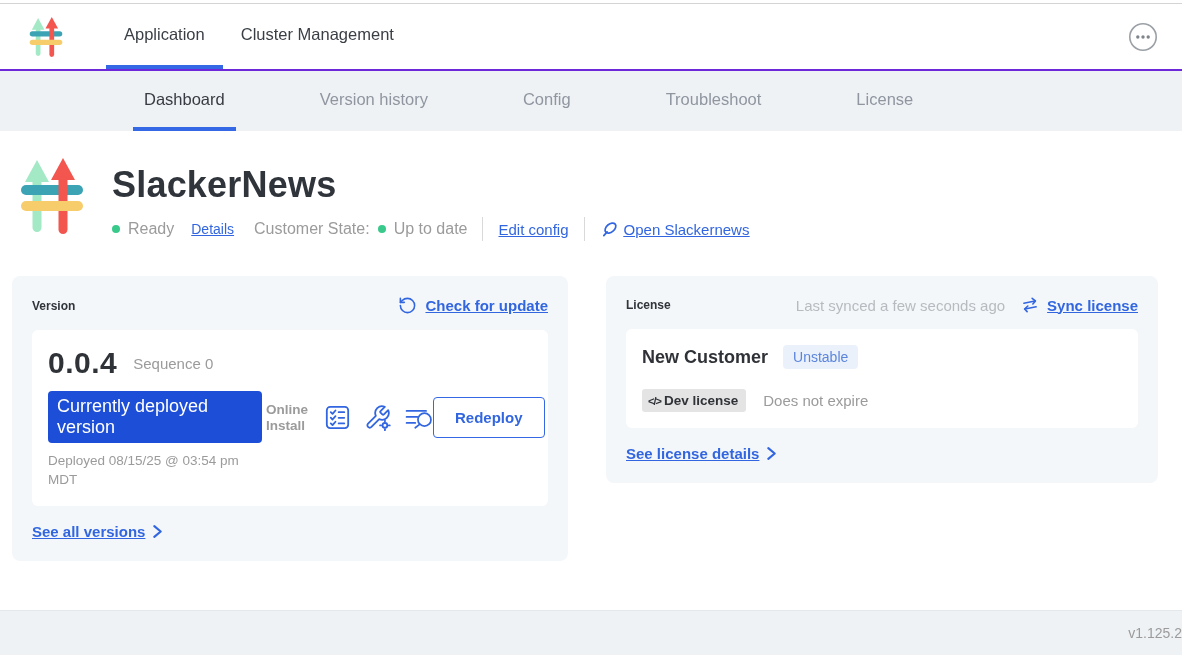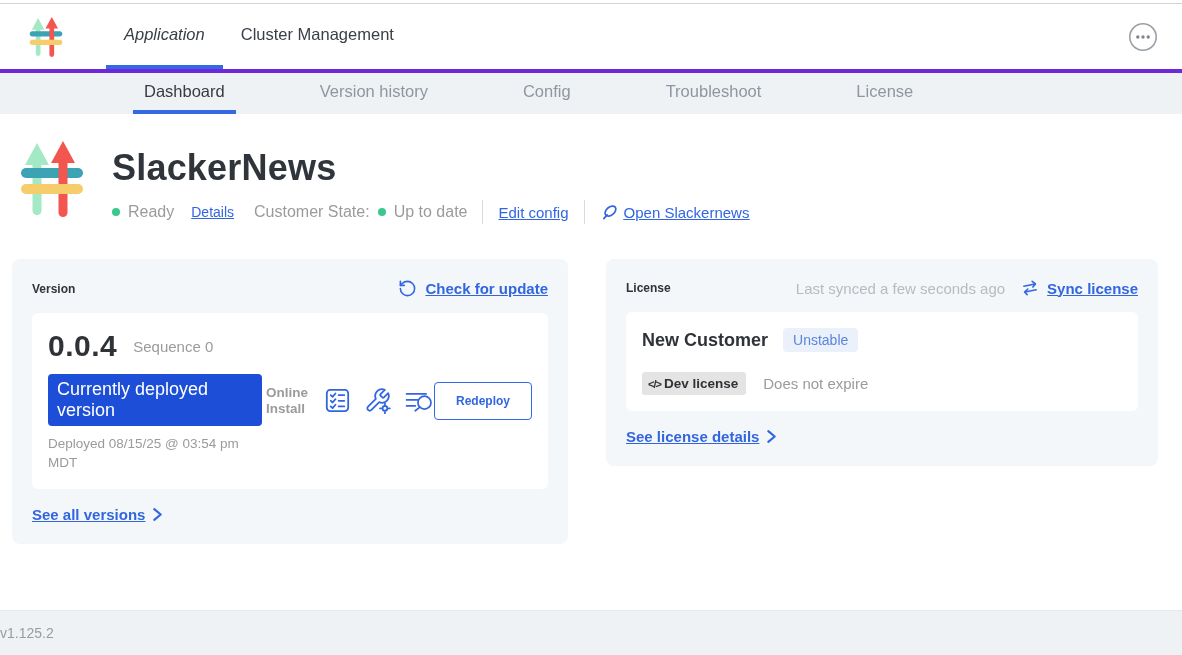--- a/index.html
+++ b/index.html
@@ -17,26 +17,26 @@
   .app-header {
     height: 65px; background: #fff; display: flex; align-items: stretch;
     padding: 0 24px 0 28px; flex: 0 0 auto;
   }
   .logo-small { align-self: center; display: inline-flex; }
   .header-tabs { display: flex; margin-left: 42px; }
   .header-tab {
     display: flex; align-items: center; padding: 0 18px; cursor: pointer;
     font-size: 16.5px; color: #3A3F46; border-bottom: 4px solid transparent;
   }
-  .header-tab.active { border-bottom-color: #3568E4; font-style: italic; }
+  .header-tab.active { border-bottom-color: #3568E4; }
   .menu-btn { margin-left: auto; align-self: center; background: none; border: none; cursor: pointer; display: inline-flex; }
 
   
   .subnav {
-    height: 45px; background: #EFF2F5; border-top: 4px solid #6d28d9;
+    height: 62px; background: #EFF2F5; border-top: 2px solid #6d28d9;
     display: flex; align-items: stretch; padding-left: 133px; column-gap: 73px; flex: 0 0 auto;
   }
   .subnav-item {
     display: flex; align-items: center; font-size: 16.5px; color: #8F96A0;
     border-bottom: 4px solid transparent; padding: 0 11px; cursor: pointer;
   }
   .subnav-item.active { color: #383C42; border-bottom-color: #3568E4; }
 
   
   main { flex: 1 1 auto; background: #fff; }
@@ -76,39 +76,39 @@
   .v-seq { font-size: 15px; color: #9B9B9B; margin-left: 16px; }
   .v-badge { display: inline-block; margin-top: 11px; background: #1d4ed8; color: #fff;
              font-size: 18px; padding: 5px 9px; border-radius: 4px; }
   .v-date { margin-top: 9px; font-size: 13.5px; color: #9B9B9B; max-width: 205px; line-height: 1.4; }
   .v-right { flex: 1 1 auto; display: flex; align-items: center; margin-left: 4px; }
   .v-install { font-size: 13.5px; font-weight: bold; color: #9B9B9B; width: 50px; line-height: 1.2; flex: 0 0 auto; }
   .v-icons { display: flex; align-items: center; gap: 13px; margin-left: 8px; }
   .icon { display: inline-flex; }
   .icon.clickable { cursor: pointer; }
   .redeploy { margin-left: auto; background: #fff; border: 1px solid #3568E4; color: #3266E0;
-              font-family: "Liberation Sans", sans-serif; font-weight: bold; font-size: 12px;
+              font-family: "Liberation Sans", sans-serif; font-weight: bold; font-size: 15px;
               padding: 11px 21px; border-radius: 4px; cursor: pointer; }
   .card-foot-link { display: inline-flex; align-items: center; gap: 7px; margin-top: 17px;
                     font-size: 15px; font-weight: bold; color: #3266E0; cursor: pointer; }
   .card-foot-link .underl { text-decoration: underline; }
 
   .l-row1 { display: flex; align-items: center; }
   .customer-name { font-size: 18px; font-weight: bold; color: #2F3237; }
   .channel-badge { margin-left: 15px; background: #EBF1FA; color: #5B85DC; font-size: 14px;
                    padding: 4px 10px; border-radius: 4px; }
   .l-row2 { display: flex; align-items: center; margin-top: 20px; }
   .dev-badge { background: #E4E4E4; color: #2F3237; font-size: 13.5px; font-weight: bold;
                padding: 4px 8px 4px 6px; border-radius: 3px; display: inline-flex; align-items: center; gap: 3px; }
   .code-glyph { font-size: 11px; font-weight: bold; letter-spacing: -1px; }
   .expiry { font-size: 15px; color: #9B9B9B; margin-left: 17px; }
 
   
   footer { flex: 0 0 auto; height: 45px; background: #EFF2F5; border-top: 1px solid #E4E8EB;
-           display: flex; align-items: center; justify-content: flex-start;
+           display: flex; align-items: center; justify-content: flex-end;
            font-size: 14px; color: #9B9B9B; }
 
   svg.stroke-blue { stroke: #3266E0; fill: none; stroke-linecap: round; stroke-linejoin: round; }
 </style>
 </head>
 <body>
 
 <div class="hairline"></div>
 
 <header class="app-header">

